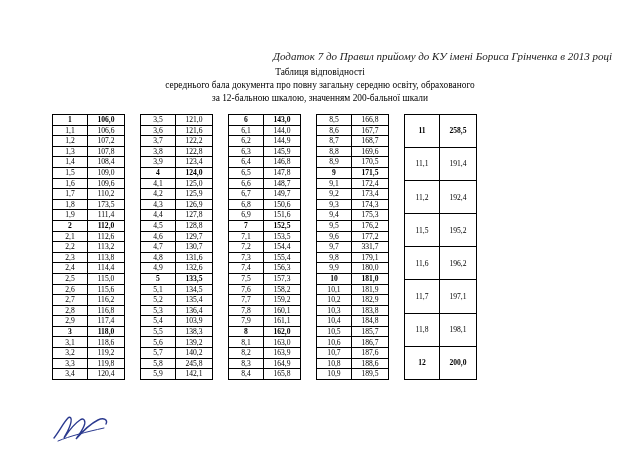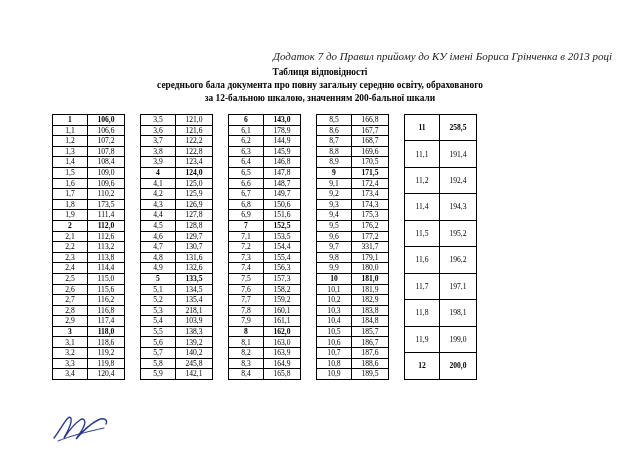--- a/index.html
+++ b/index.html
@@ -31,21 +31,21 @@
     white-space: nowrap;
   }
   .title-block {
     position: absolute;
     top: 66px;
     left: 0;
     width: 640px;
     text-align: center;
   }
   .title-line {
-    font-weight: bold;
+    font-weight: normal;
     font-size: 9.4px;
     line-height: 13.2px;
     color: #000;
   }
   .tables-wrap {
     position: absolute;
     top: 114px;
     left: 52px;
     width: 540px;
     display: flex;
@@ -273,21 +273,21 @@
           <tr>
             <td class="k">5,1</td>
             <td class="v">134,5</td>
           </tr>
           <tr>
             <td class="k">5,2</td>
             <td class="v">135,4</td>
           </tr>
           <tr>
             <td class="k">5,3</td>
-            <td class="v">218,1</td>
+            <td class="v">136,4</td>
           </tr>
           <tr>
             <td class="k">5,4</td>
             <td class="v">103,9</td>
           </tr>
           <tr>
             <td class="k">5,5</td>
             <td class="v">138,3</td>
           </tr>
           <tr>
@@ -309,21 +309,21 @@
         </tbody>
       </table>
       <table class="grade">
         <tbody>
           <tr class="bold">
             <td class="k">6</td>
             <td class="v">143,0</td>
           </tr>
           <tr>
             <td class="k">6,1</td>
-            <td class="v">178,9</td>
+            <td class="v">144,0</td>
           </tr>
           <tr>
             <td class="k">6,2</td>
             <td class="v">144,9</td>
           </tr>
           <tr>
             <td class="k">6,3</td>
             <td class="v">145,9</td>
           </tr>
           <tr>
@@ -524,42 +524,34 @@
           </tr>
           <tr>
             <td class="k">11,1</td>
             <td class="v">191,4</td>
           </tr>
           <tr>
             <td class="k">11,2</td>
             <td class="v">192,4</td>
           </tr>
           <tr>
-            <td class="k">11,4</td>
-            <td class="v">194,3</td>
-          </tr>
-          <tr>
             <td class="k">11,5</td>
             <td class="v">195,2</td>
           </tr>
           <tr>
             <td class="k">11,6</td>
             <td class="v">196,2</td>
           </tr>
           <tr>
             <td class="k">11,7</td>
             <td class="v">197,1</td>
           </tr>
           <tr>
             <td class="k">11,8</td>
             <td class="v">198,1</td>
-          </tr>
-          <tr>
-            <td class="k">11,9</td>
-            <td class="v">199,0</td>
           </tr>
           <tr class="bold">
             <td class="k">12</td>
             <td class="v">200,0</td>
           </tr>
         </tbody>
       </table>
     </div>
 
   <div class="signature">

